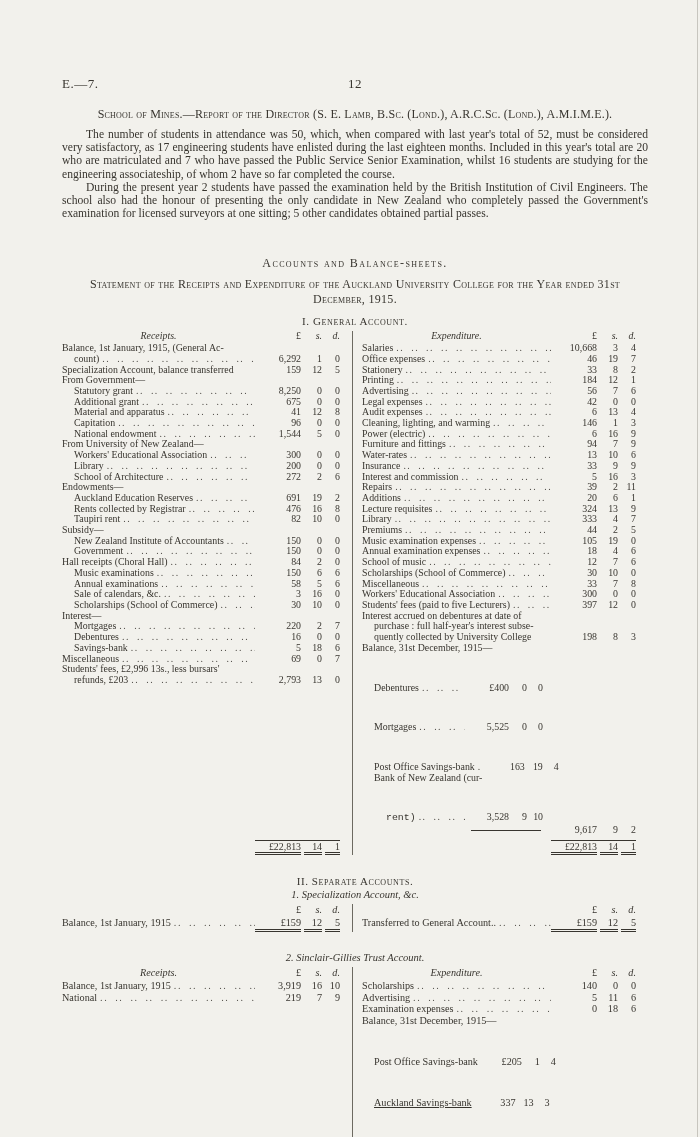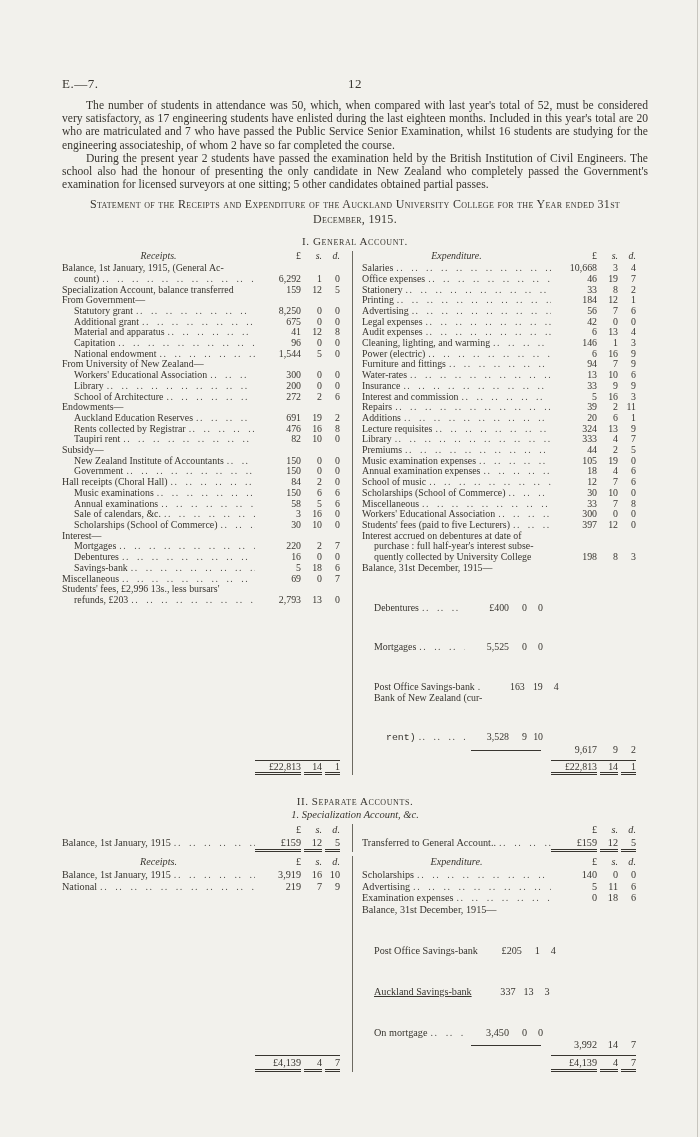--- a/index.html
+++ b/index.html
@@ -79,24 +79,26 @@
 
 <div class="scan-edge"></div>
 
 <div class="page">
 
   <div class="page-head">
     <span class="doc-ref">E.—7.</span>
     <span class="page-num">12</span>
   </div>
 
+  <div class="report-heading">School of Mines.—Report of the Director (S. E. Lamb, B.Sc. (Lond.), A.R.C.Sc. (Lond.), A.M.I.M.E.).</div>
 
   <p class="body-para first">The number of students in attendance was 50, which, when compared with last year's total of 52, must be considered very satisfactory, as 17 engineering students have enlisted during the last eighteen months.  Included in this year's total are 20 who are matriculated and 7 who have passed the Public Service Senior Examination, whilst 16 students are studying for the engineering associateship, of whom 2 have so far completed the course.</p>
   <p class="body-para">During the present year 2 students have passed the examination held by the British Institution of Civil Engineers.  The school also had the honour of presenting the only candidate in New Zealand who completely passed the Government's examination for licensed surveyors at one sitting; 5 other candidates obtained partial passes.</p>
 
+  <div class="accounts-title">Accounts and Balance-sheets.</div>
   <div class="statement">Statement of the Receipts and Expenditure of the Auckland University College for the Year ended 31st December, 1915.</div>
 
   <div class="acct-title">I. General Account.</div>
 
   <div class="ledger tall">
     <div class="half half-l">
         <div class="hdr-row">
           <div class="hdr-heading">Receipts.</div>
           <div class="mg mg-outer mh">
             <div class="c cp">£</div>
@@ -728,20 +730,21 @@
           <div class="leader">.. .. .. .. .. .. .. .. .. .. .. .. .. .. .. .. .. .. .. .. .. .. .. .. .. .. .. .. .. .. .. .. .. .. .. .. .. .. .. .. </div>
           <div class="mg mg-outer mg-dbl">
             <div class="c cp">£159</div>
             <div class="c cs">12</div>
             <div class="c cd">5</div>
           </div>
         </div>
       </div>
   </div>
 
+  <div class="acct-subtitle sep-title">2. Sinclair-Gillies Trust Account.</div>
 
   <div class="ledger roomy mid">
     <div class="half half-l">
         <div class="hdr-row">
           <div class="hdr-heading">Receipts.</div>
           <div class="mg mg-outer mh">
             <div class="c cp">£</div>
             <div class="c cs">s.</div>
             <div class="c cd">d.</div>
           </div>

